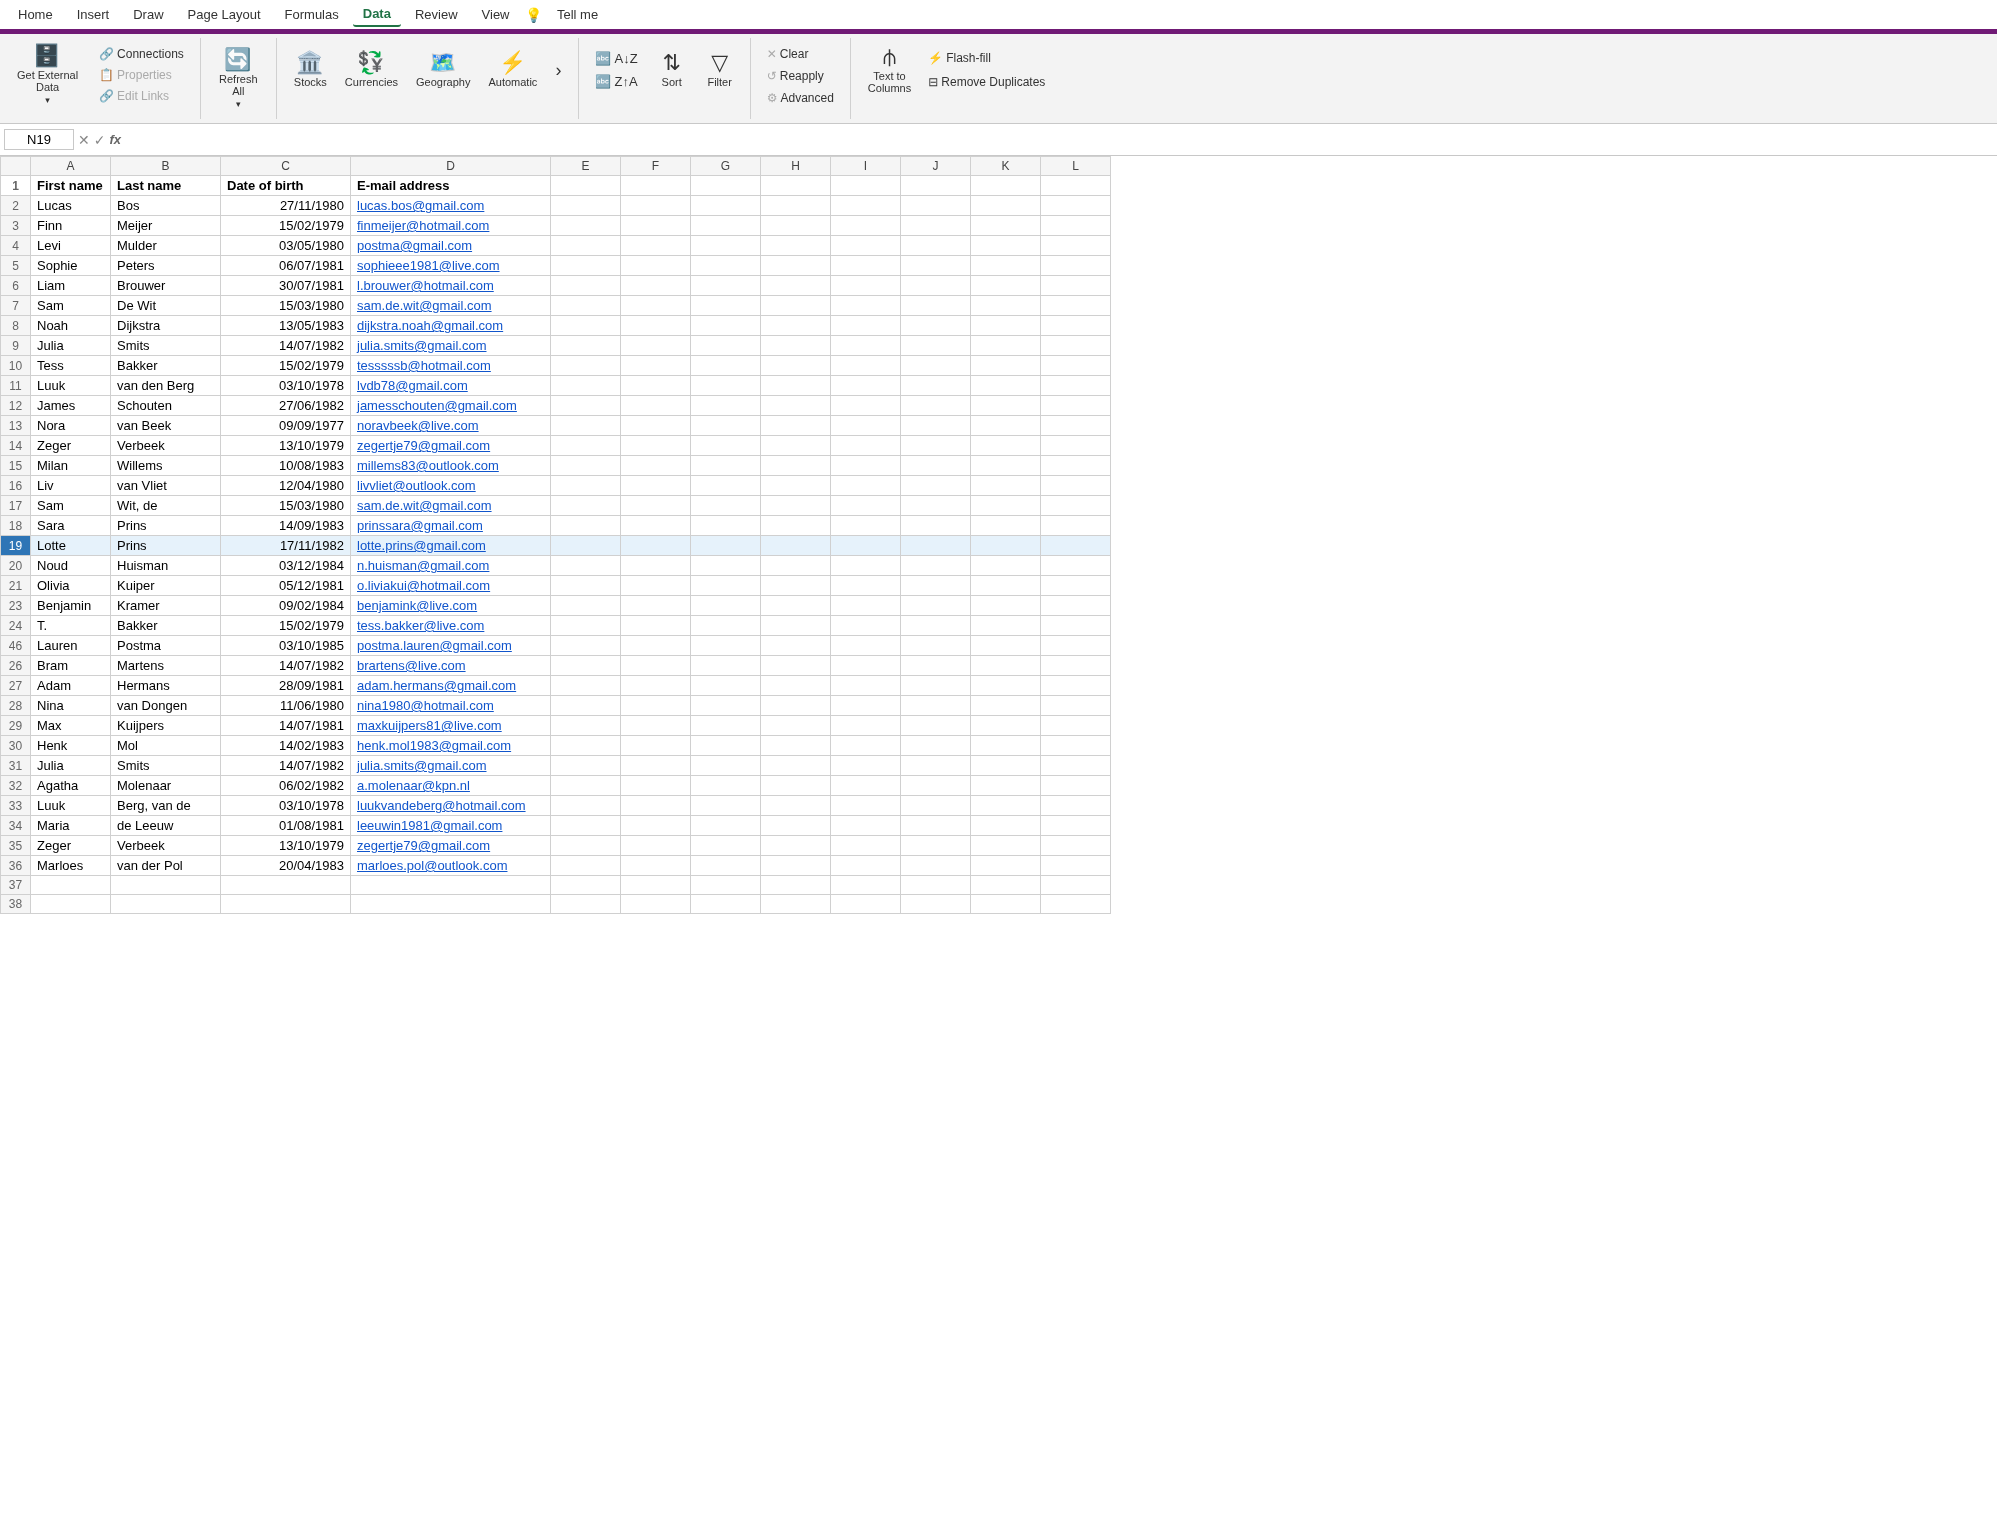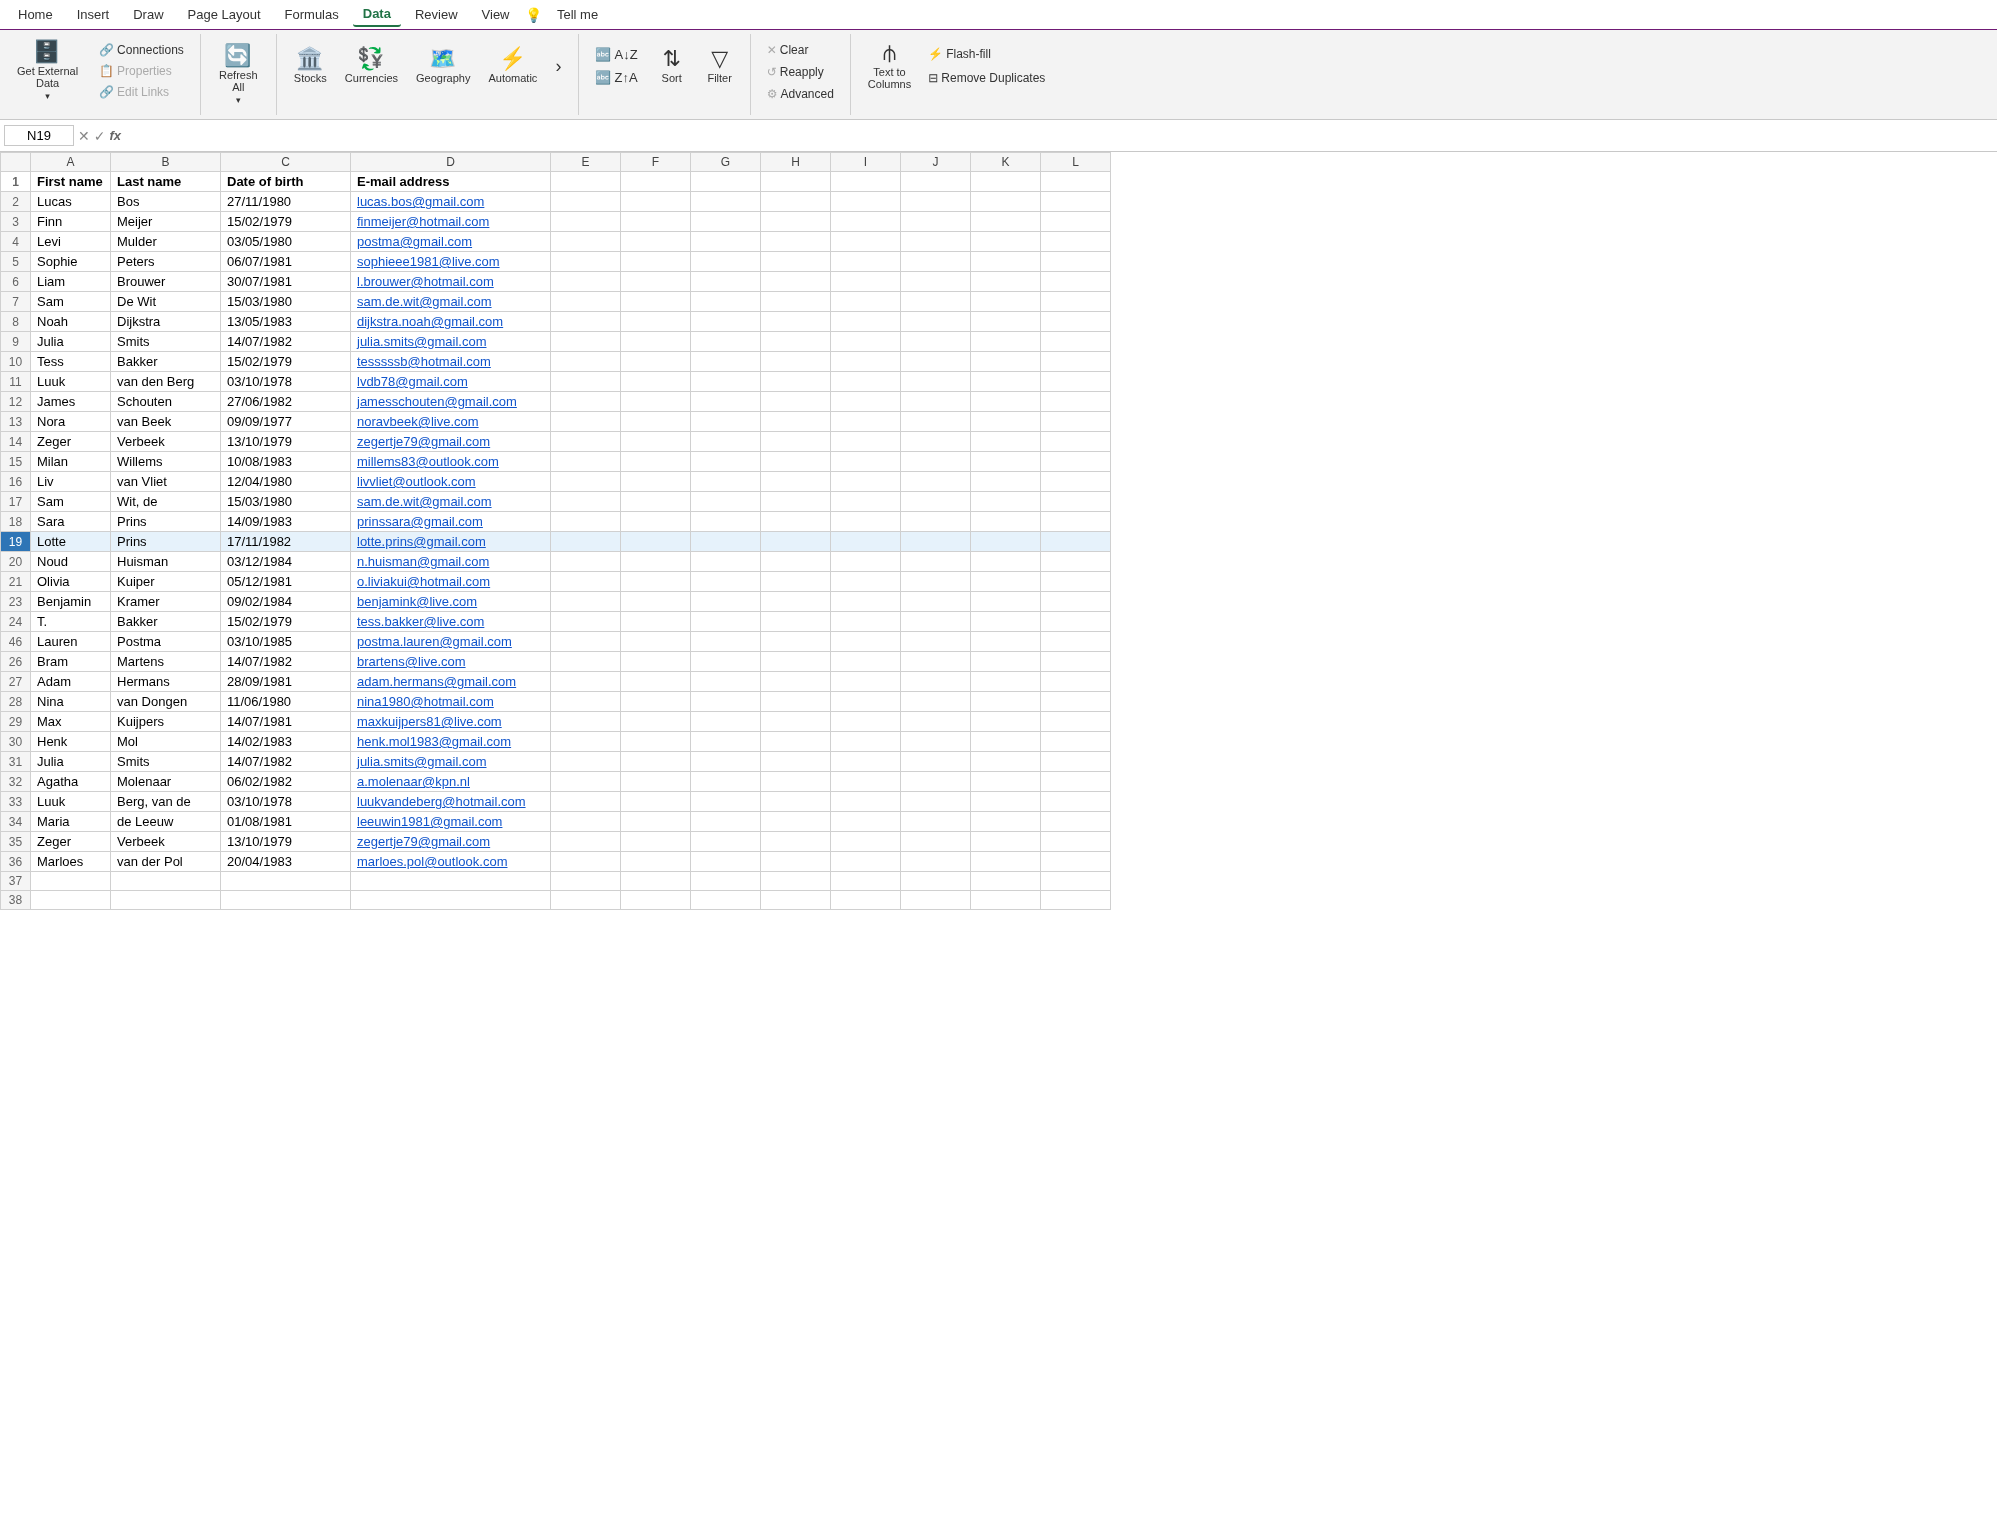--- a/index.html
+++ b/index.html
@@ -3,21 +3,21 @@
   <meta charset="utf-8">
   <style>
     * { box-sizing: border-box; margin: 0; padding: 0; }
     body { font-family: 'Segoe UI', Arial, sans-serif; font-size: 13px; background: #fff; color: #000; }
 
     
     .menu-bar {
       display: flex;
       align-items: center;
       background: #fff;
-      border-bottom: 1px solid #701a75;
+      border-bottom: 5px solid #701a75;
       padding: 2px 8px;
       gap: 4px;
     }
     .menu-item {
       padding: 4px 10px;
       cursor: pointer;
       border-radius: 3px;
       font-size: 13px;
       color: #333;
     }
@@ -164,21 +164,21 @@
       border: 1px solid #d0d0d0;
       min-width: 30px;
       position: sticky;
       top: 0;
       left: 0;
       z-index: 3;
     }
     .row-num { position: sticky; left: 0; z-index: 1; }
     td.col-a { min-width: 80px; }
     td.col-b { min-width: 110px; }
-    td.col-c { min-width: 130px; text-align: left; }
+    td.col-c { min-width: 130px; text-align: right; }
     td.col-d { min-width: 200px; }
     td.col-e, td.col-f, td.col-g, td.col-h, td.col-i, td.col-j, td.col-k, td.col-l { min-width: 70px; }
     td a { color: #1155CC; text-decoration: underline; }
     .header-row td { font-weight: 700; background: #fff; }
     .selected-row { background: #e6f2fb; }
     .selected-row .row-num { background: #2e75b6; color: #fff; }
 
     
     .data-tab-underline {
       color: #217346;

